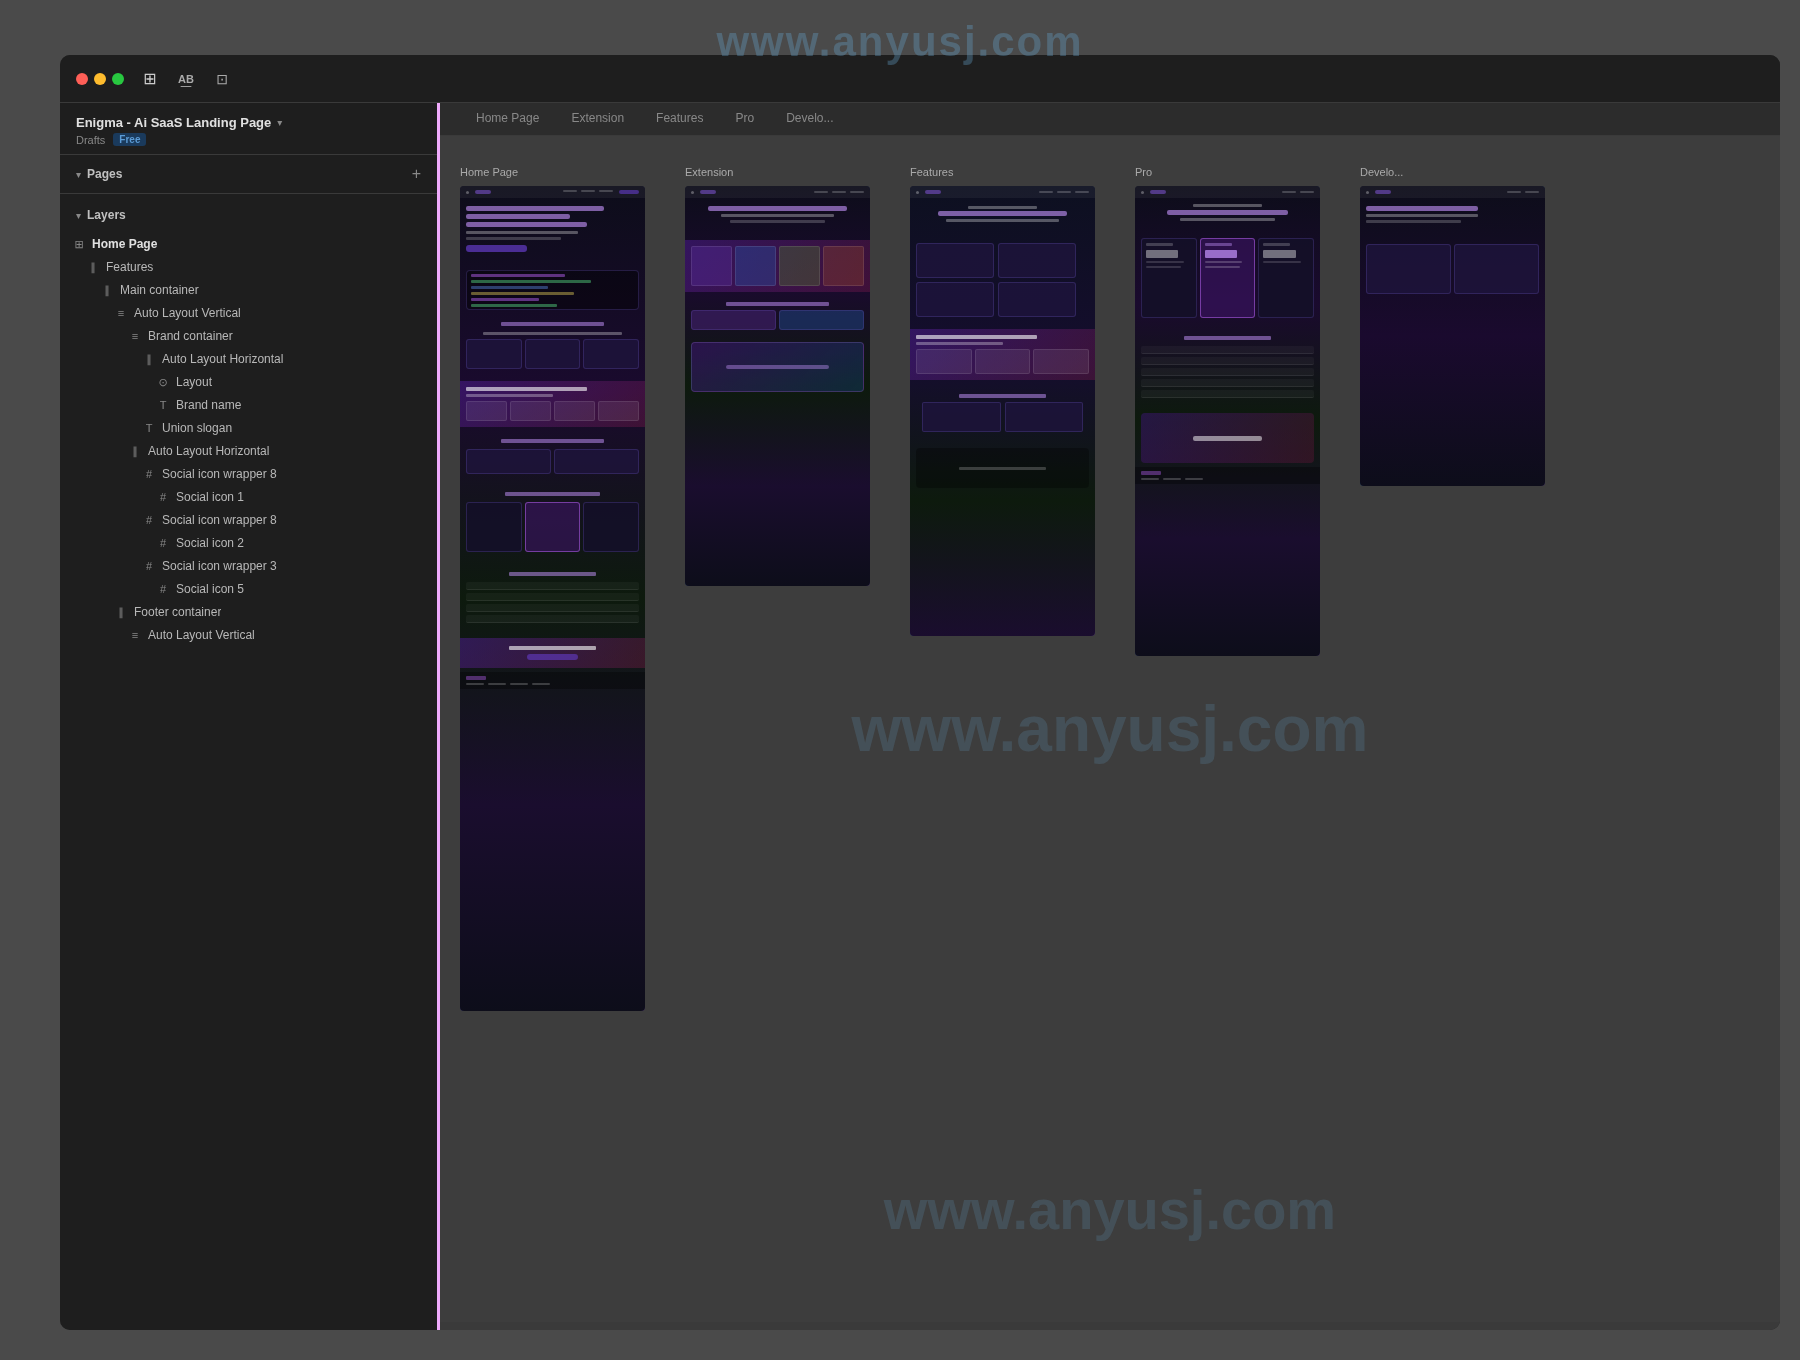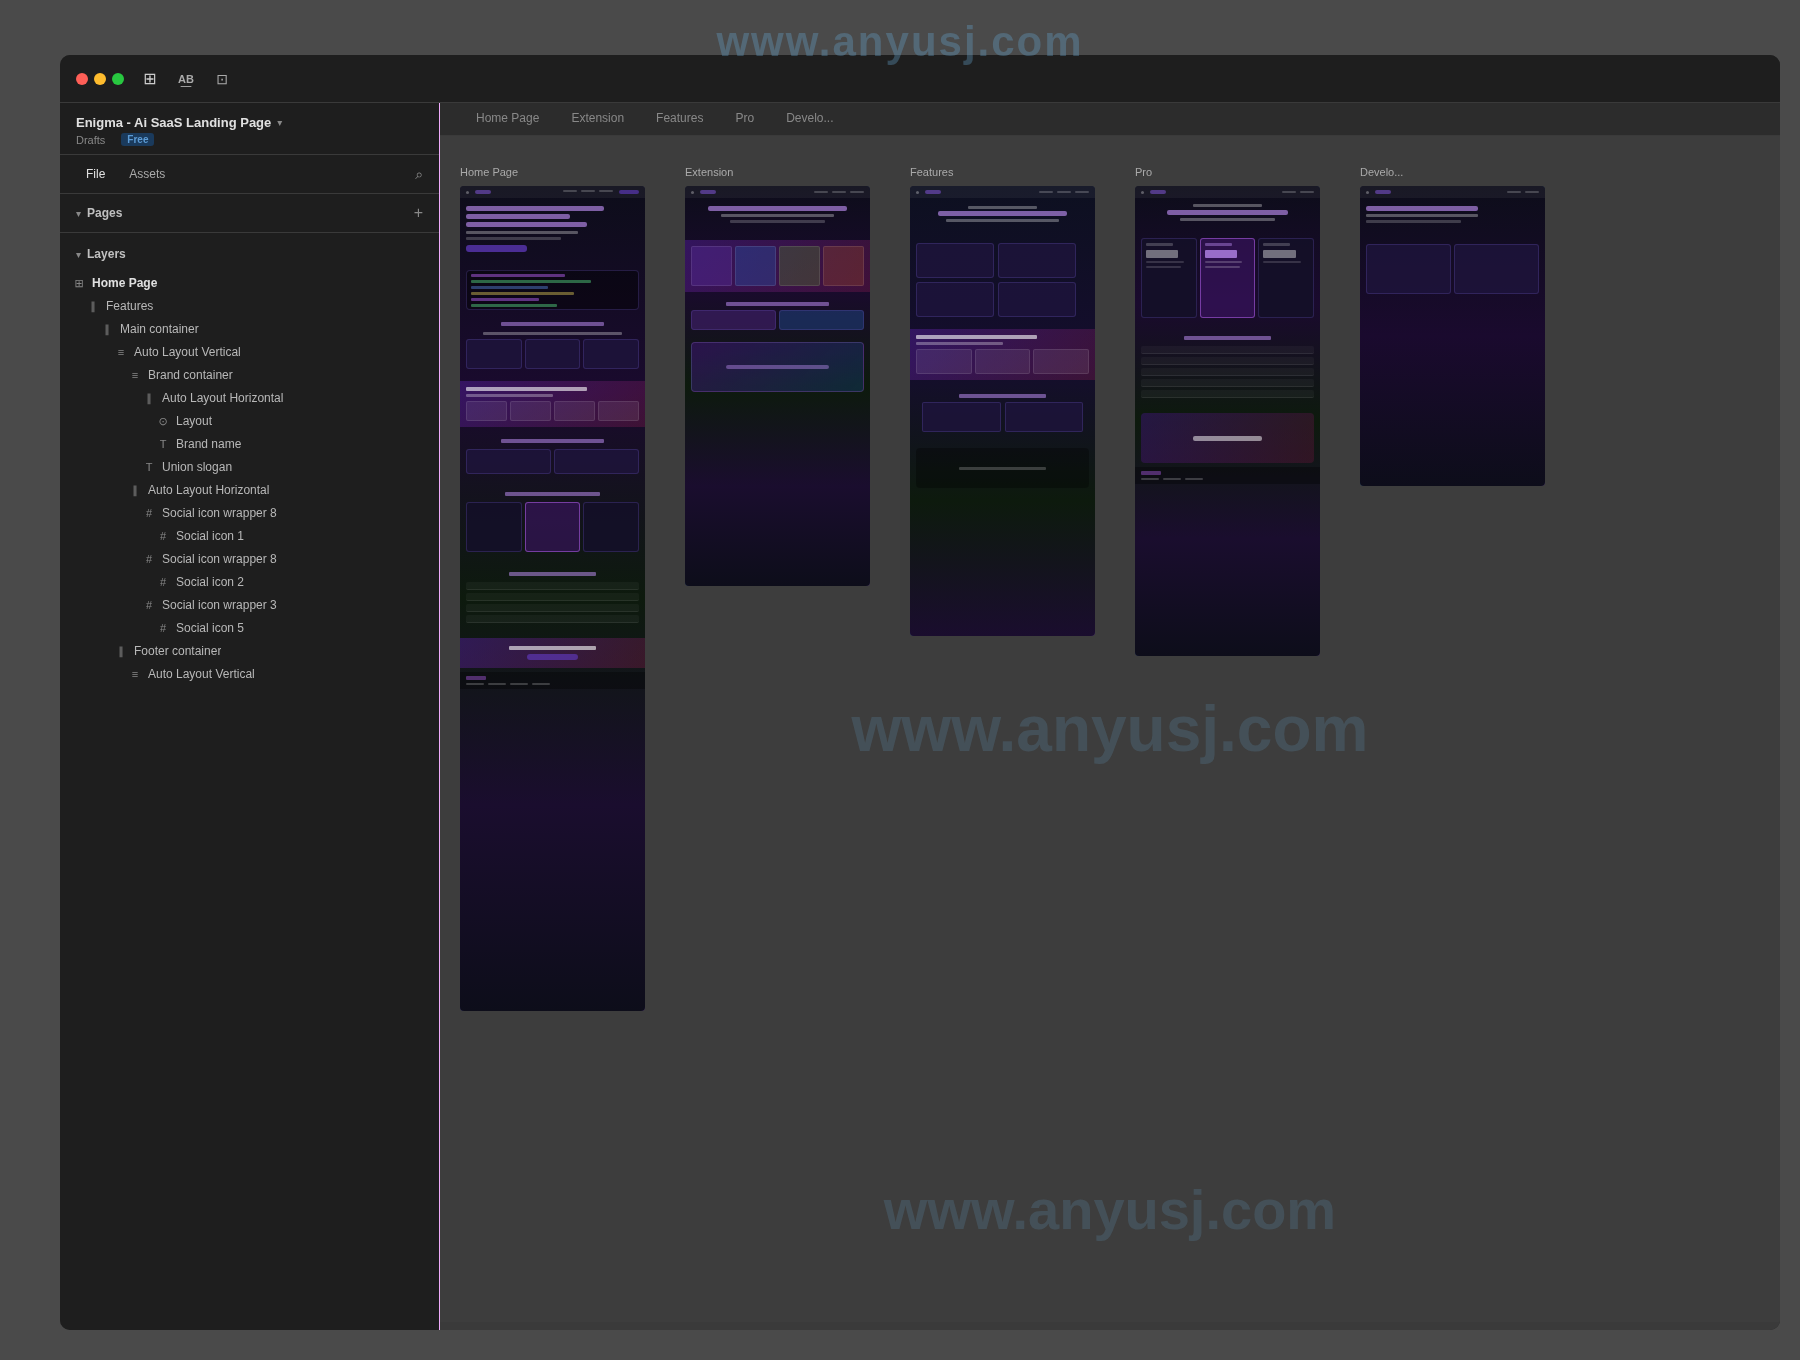--- a/index.html
+++ b/index.html
@@ -85,21 +85,21 @@
     .main-layout {
       display: flex;
       flex: 1;
       overflow: hidden;
     }
 
     
     .sidebar {
       width: 380px;
       background: #1e1e1e;
-      border-right: 1px solid #f0abfc;
+      border-right: 3px solid #f0abfc;
       display: flex;
       flex-direction: column;
       flex-shrink: 0;
       overflow: hidden;
     }
 
     
     .sidebar-header {
       padding: 12px 16px 8px;
       border-bottom: 1px solid #3a3a3a;
@@ -116,21 +116,21 @@
       font-size: 13px;
       font-weight: 600;
     }
     .dropdown-arrow {
       color: #888;
       font-size: 10px;
     }
     .project-meta {
       display: flex;
       align-items: center;
-      gap: 16px;
+      gap: 8px;
       margin-top: 3px;
     }
     .drafts-label {
       color: #888;
       font-size: 11px;
     }
     .free-badge {
       background: #1a3a5c;
       color: #5b9bd5;
       font-size: 10px;
@@ -524,25 +524,20 @@
         <div class="project-title">
           <span class="project-name">Enigma - Ai SaaS Landing Page</span>
           <span class="dropdown-arrow">▾</span>
         </div>
         <div class="project-meta">
           <span class="drafts-label">Drafts</span>
           <span class="free-badge">Free</span>
         </div>
       </div>
 
-      <div class="sidebar-tabs">
-        <div class="sidebar-tab active">File</div>
-        <div class="sidebar-tab">Assets</div>
-        <div class="search-icon-btn">⌕</div>
-      </div>
 
       <div class="sidebar-content">
 
         <div class="section-header">
           <span class="chevron">▾</span>
           <span class="section-title">Pages</span>
           <span class="section-add">+</span>
         </div>
 
 

